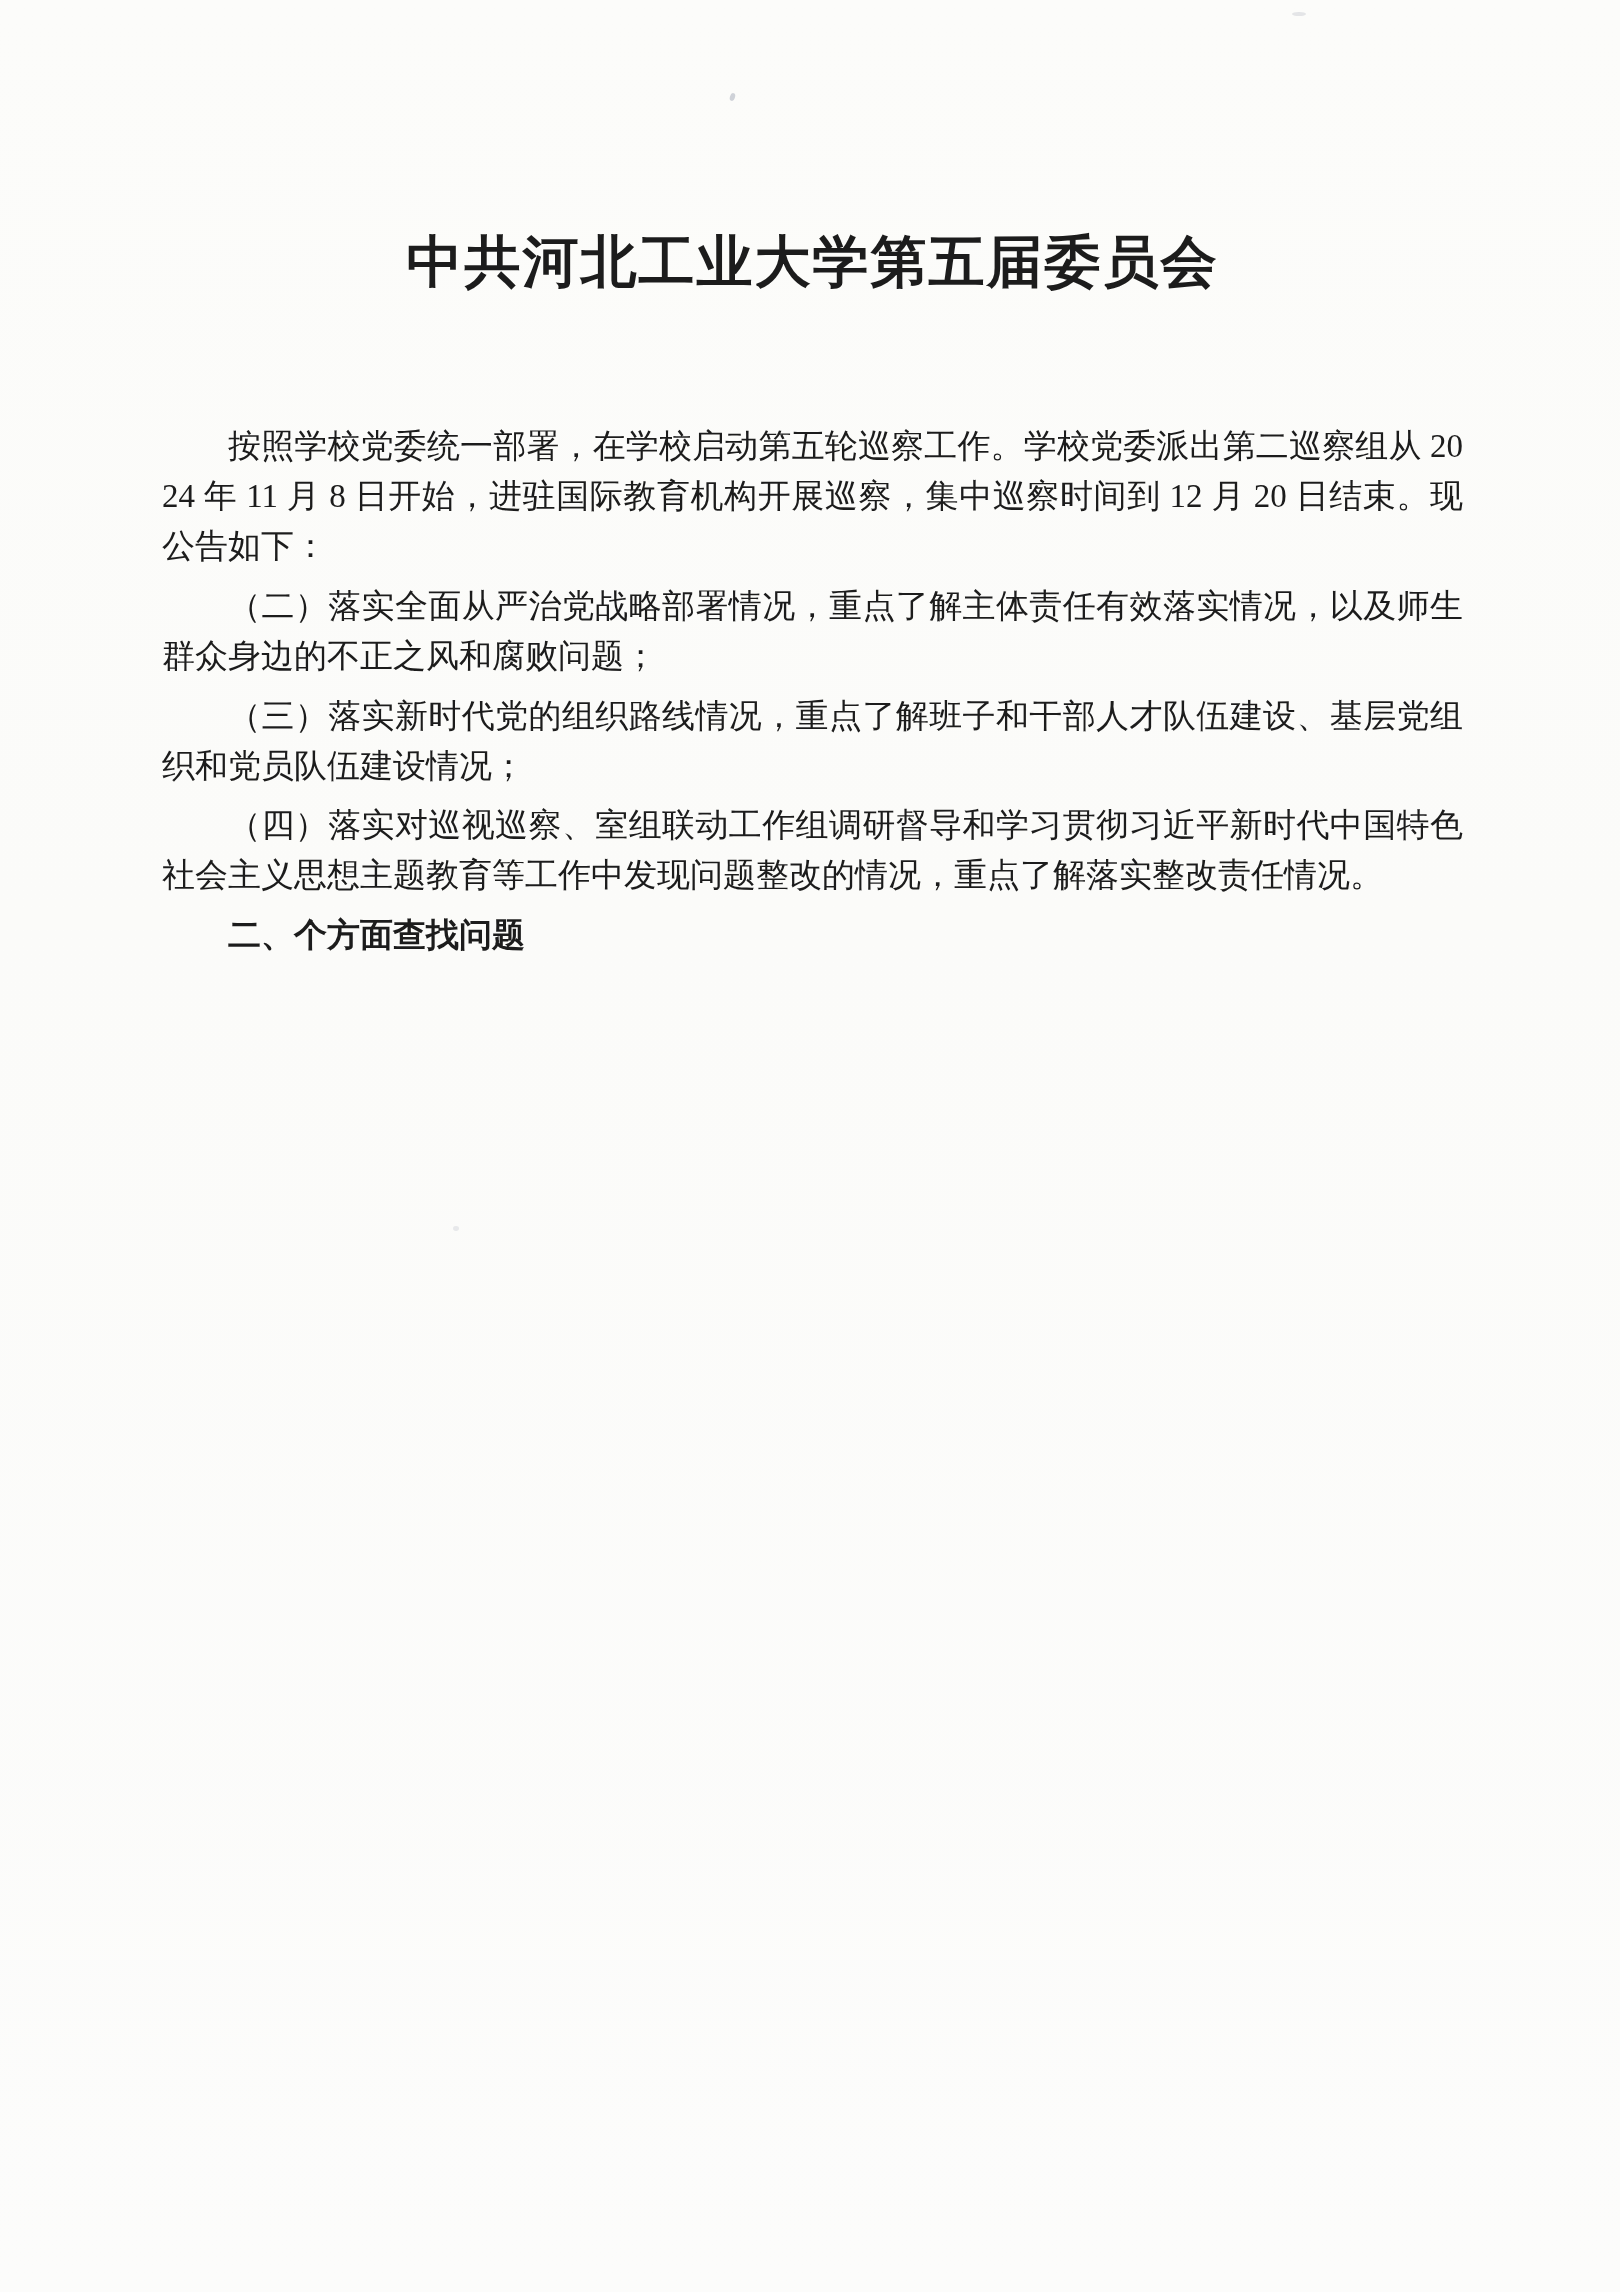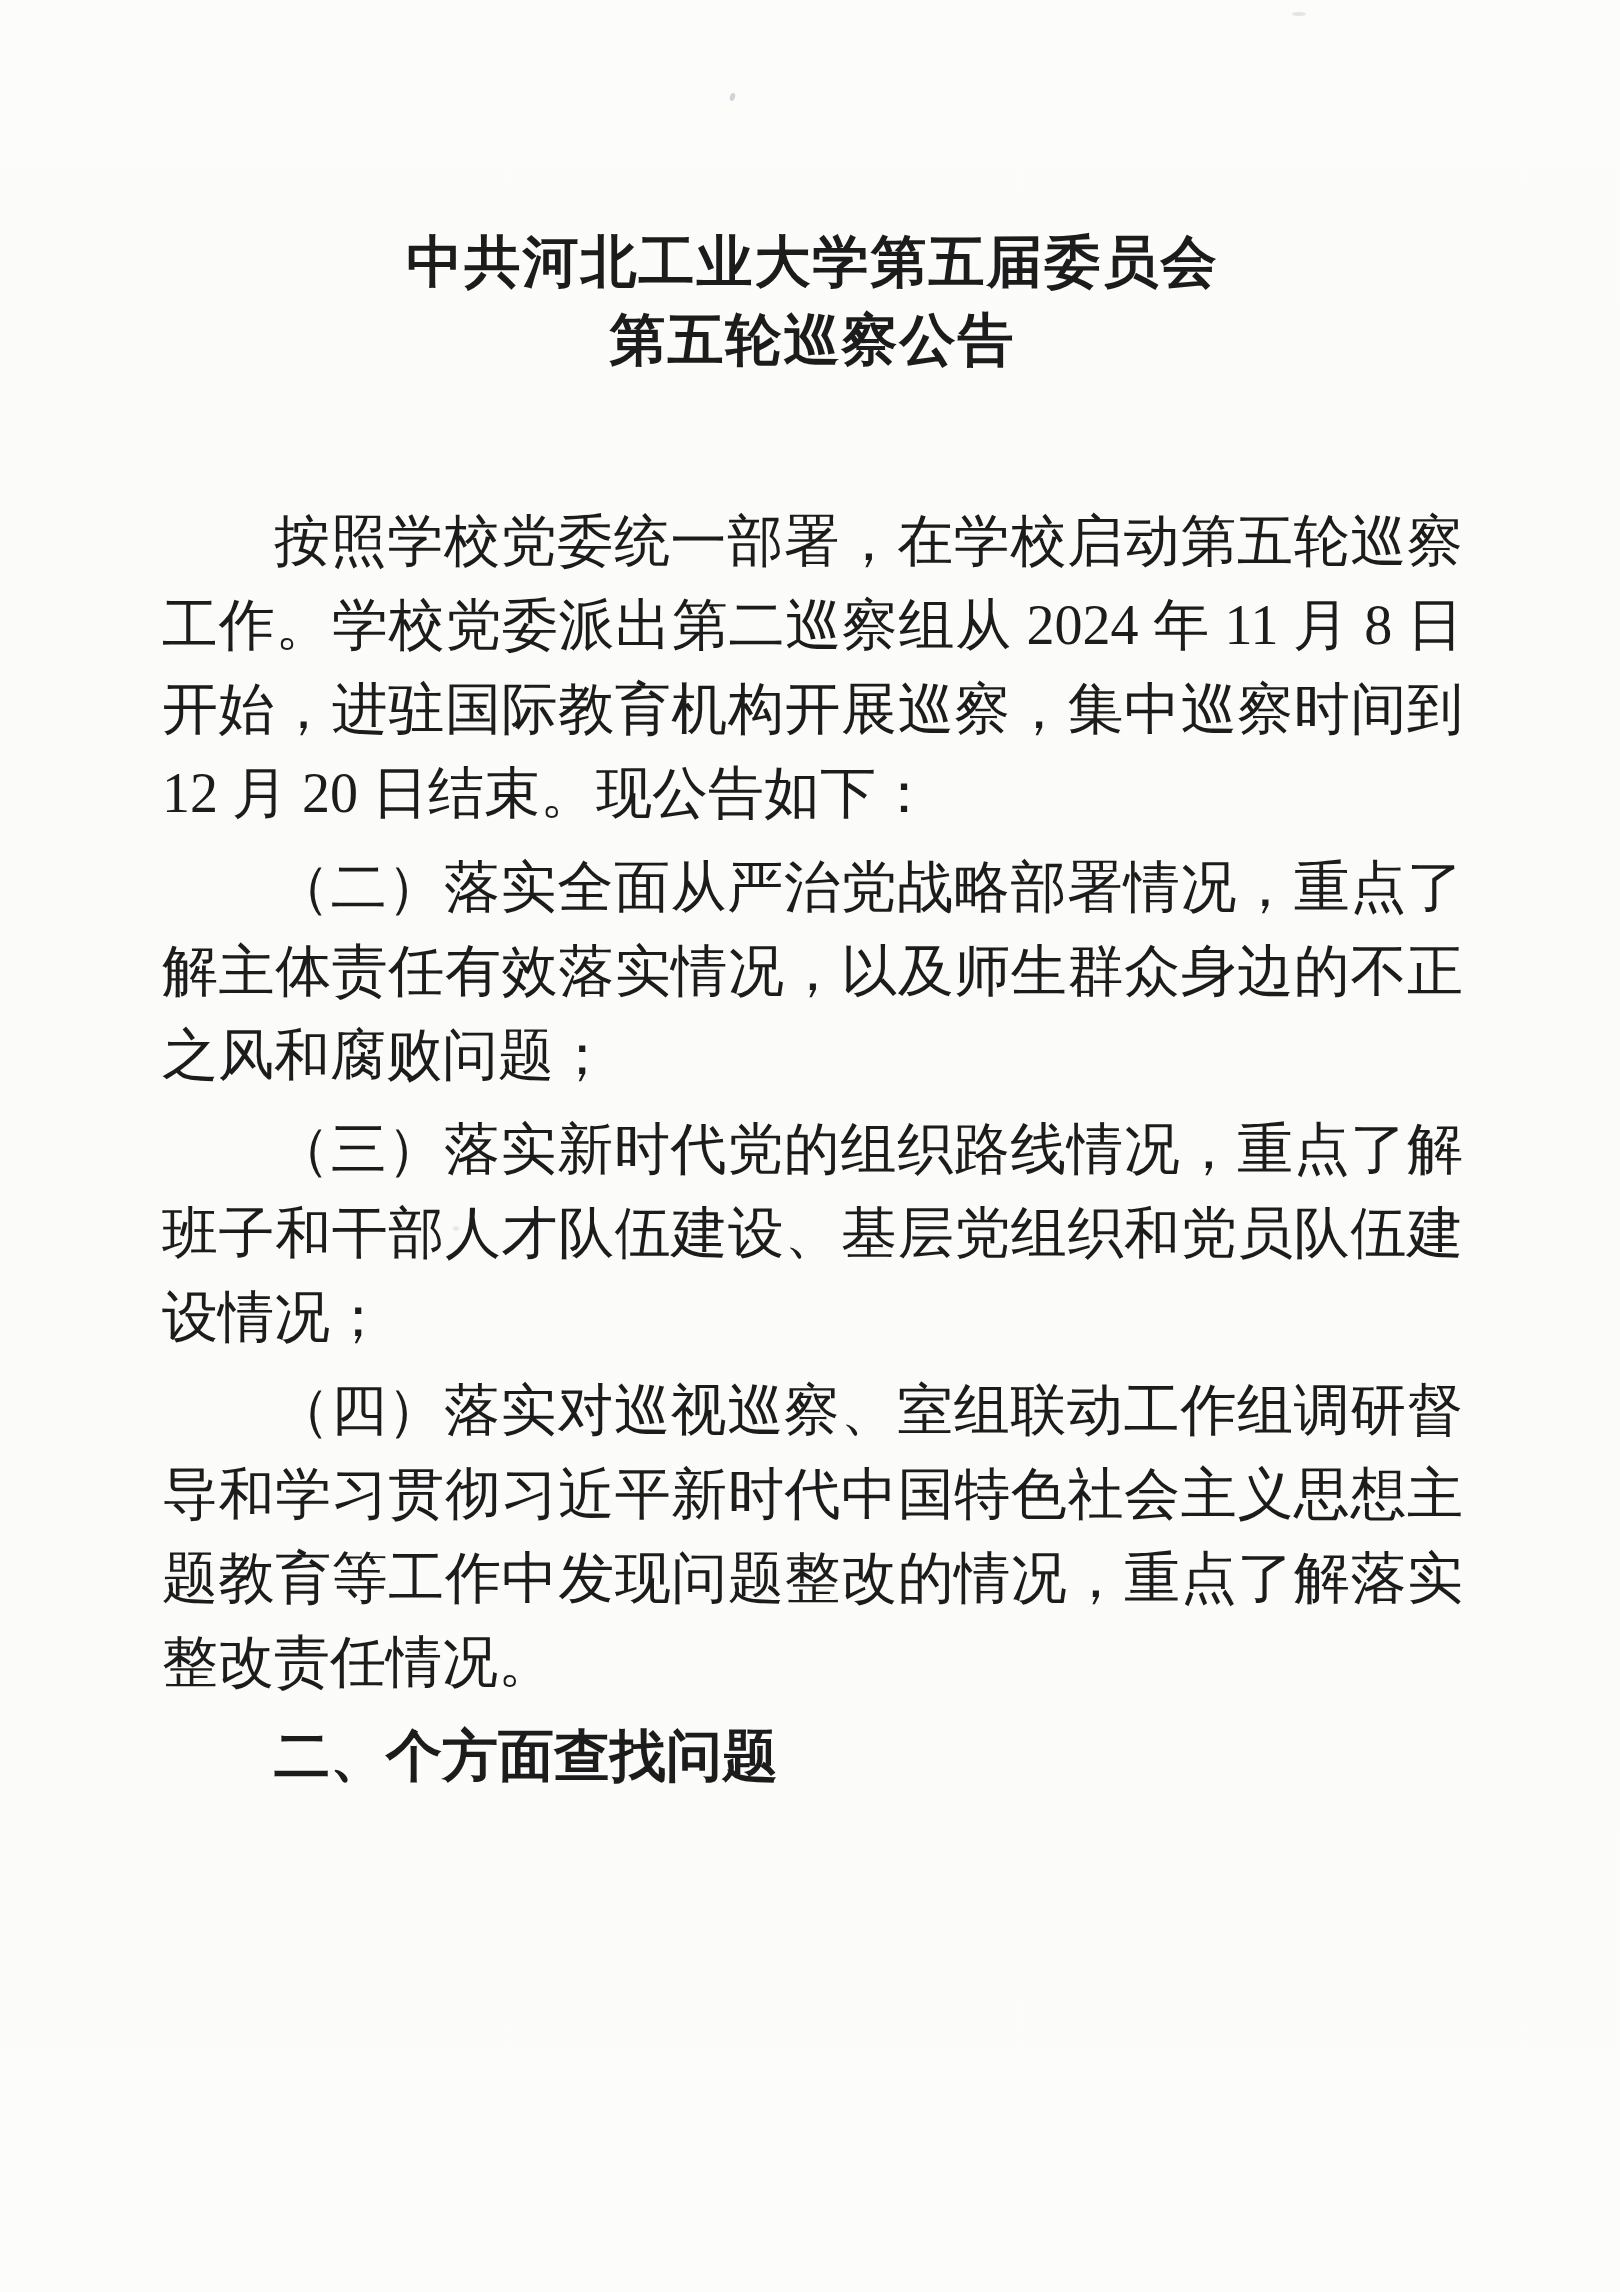--- a/index.html
+++ b/index.html
@@ -39,22 +39,22 @@
     font-weight: bold;
     font-size: 56px;
     line-height: 78px;
     letter-spacing: 2px;
     margin: 0 0 120px 0;
     font-family: "Liberation Serif", serif;
   }
   .doc-title .tline { display: block; }
 
   .block {
-    font-size: 56px;
-    line-height: 84px;
+    font-size: 33px;
+    line-height: 50px;
     margin: 0 0 9.8px 0;
     text-align: justify;
     text-indent: 2em;
     word-break: break-all;
   }
   .para {
     font-family: "Liberation Serif", serif;
     font-weight: normal;
   }
   .heading {
@@ -67,21 +67,20 @@
 <body>
 
 <div class="sheet">
 
   <div class="speck s1"></div>
   <div class="speck s2"></div>
   <div class="speck s3"></div>
 
   <h1 class="doc-title">
     <span class="tline">中共河北工业大学第五届委员会</span>
-    <span class="tline">第五轮巡察公告</span>
   </h1>
 
   <p class="block para">按照学校党委统一部署，在学校启动第五轮巡察工作。学校党委派出第二巡察组从 2024 年 11 月 8 日开始，进驻国际教育机构开展巡察，集中巡察时间到 12 月 20 日结束。现公告如下：</p>
 
 
 
 
   <p class="block para">（二）落实全面从严治党战略部署情况，重点了解主体责任有效落实情况，以及师生群众身边的不正之风和腐败问题；</p>
 
   <p class="block para">（三）落实新时代党的组织路线情况，重点了解班子和干部人才队伍建设、基层党组织和党员队伍建设情况；</p>

